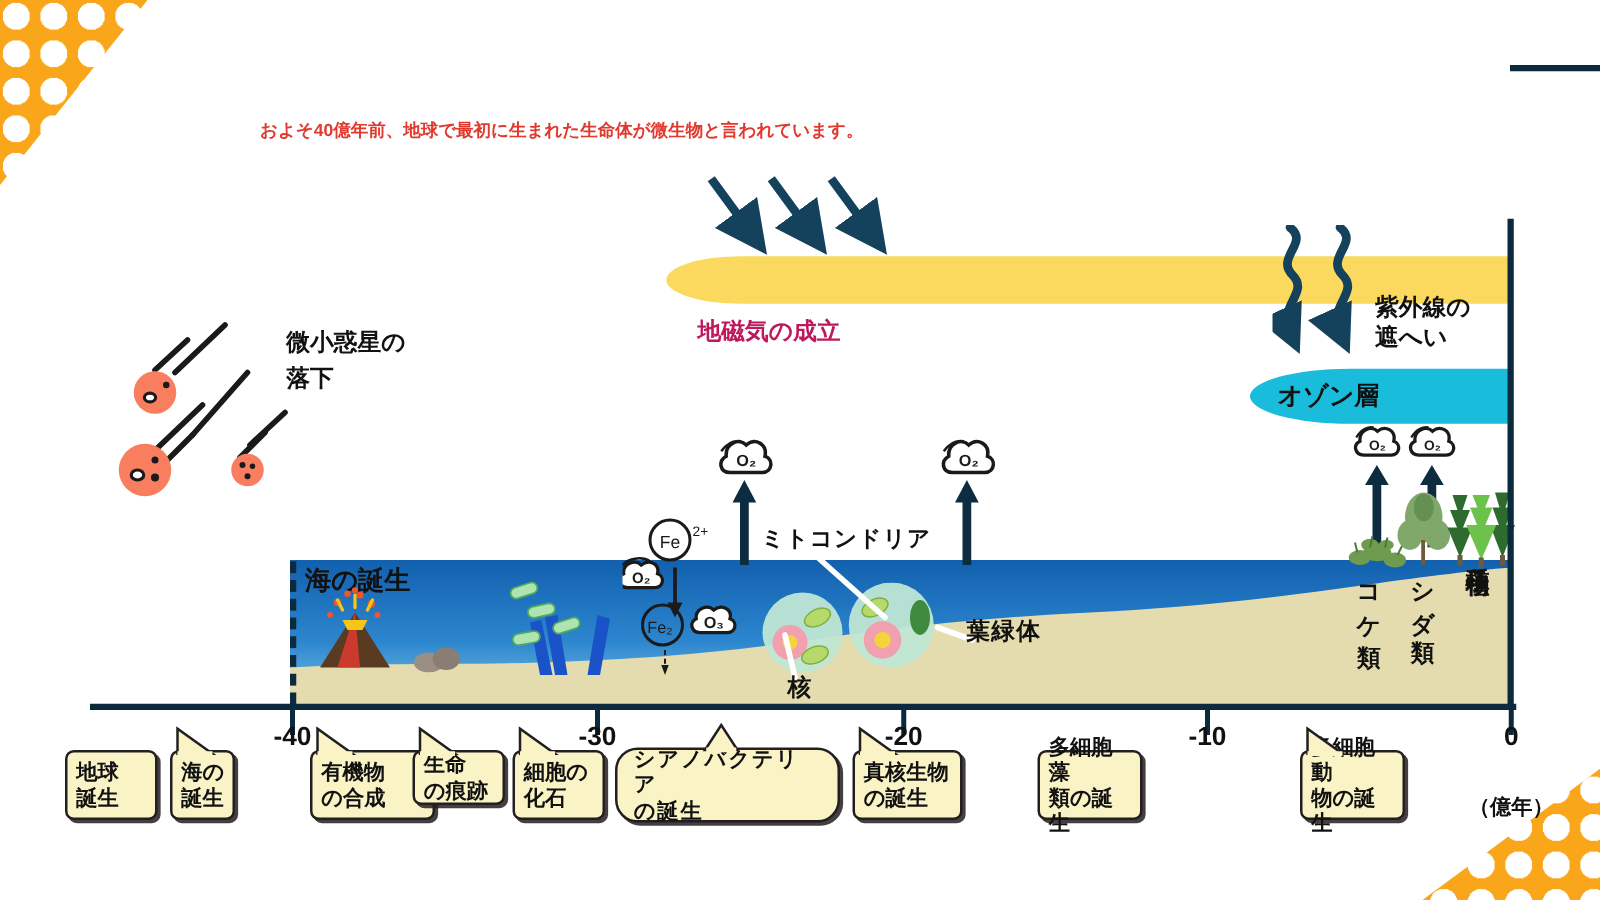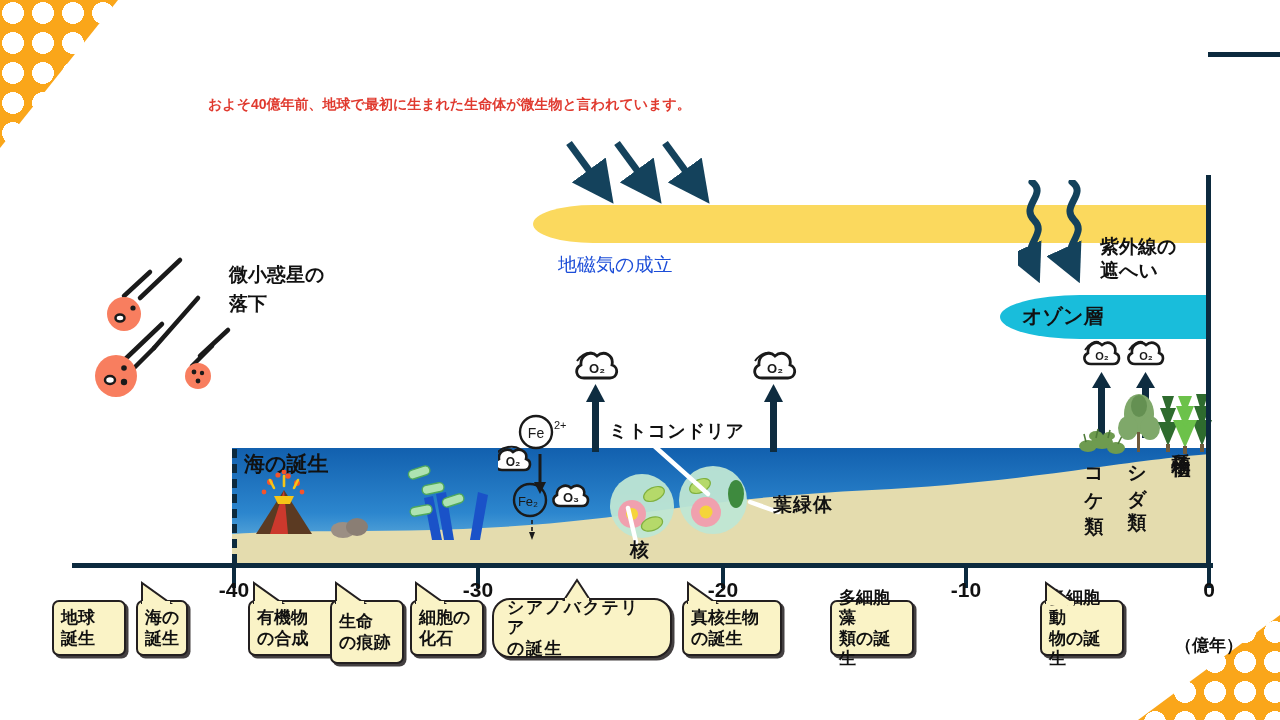--- a/index.html
+++ b/index.html
@@ -75,21 +75,21 @@
   
   #ocean { left: 232px; top: 448px; width: 978px; height: 118px; }
 
   
   .mag-band {
     left: 533px; top: 205px; width: 677px; height: 38px;
     background: #FBD95E;
     border-radius: 60px 0 0 60px / 19px 0 0 19px;
   }
   .mag-lbl {
-    left: 558px; top: 252px; font-size: 19px; font-weight: normal; color: #1d4ed8;
+    left: 558px; top: 252px; font-size: 19px; font-weight: bold; color: #be185d;
     white-space: nowrap;
   }
   .charged-lbl {
     left: 735px; top: 172px; font-size: 19px; font-weight: bold; color: #111;
     white-space: nowrap;
   }
 
   
   .ozone-band {
     left: 1000px; top: 295px; width: 210px; height: 44px;
@@ -465,21 +465,21 @@
           <path d="M2,22 L30,22" stroke="#FAF3C6" stroke-width="4"></path>
         </svg>
         <div class="callout" style="width: 100px; height: 56px; display: flex; align-items: center; font-family: Liberation Serif, serif;">有機物
 の合成</div>
       </div>
       <div class="abs" style="left: 330px; top: 600px; width: 74px;">
         <svg width="34" height="24" viewBox="0 0 34 24" class="abs" style="left: 4px; top: -19px;">
           <path d="M2,22 L2,2 L30,22 Z" fill="#FAF3C6" stroke="#231f20" stroke-width="2"></path>
           <path d="M2,22 L30,22" stroke="#FAF3C6" stroke-width="4"></path>
         </svg>
-        <div class="callout" style="width: 74px; height: 64px; display: flex; align-items: center;">生命
+        <div class="callout" style="width: 74px; height: 44px; display: flex; align-items: center;">生命
 の痕跡</div>
       </div>
       <div class="abs" style="left: 410px; top: 600px; width: 74px;">
         <svg width="34" height="24" viewBox="0 0 34 24" class="abs" style="left: 4px; top: -19px;">
           <path d="M2,22 L2,2 L30,22 Z" fill="#FAF3C6" stroke="#231f20" stroke-width="2"></path>
           <path d="M2,22 L30,22" stroke="#FAF3C6" stroke-width="4"></path>
         </svg>
         <div class="callout" style="width: 74px; height: 56px; display: flex; align-items: center;">細胞の
 化石</div>
       </div>
@@ -489,21 +489,21 @@
           <path d="M5,22 L29,22" stroke="#FAF3C6" stroke-width="4"></path>
         </svg>
         <div class="callout pill" style="width: 180px; height: 60px; display: flex; align-items: center;">シアノバクテリア
 の誕生</div>
       </div>
       <div class="abs" style="left: 682px; top: 600px; width: 80px;">
         <svg width="34" height="24" viewBox="0 0 34 24" class="abs" style="left: 4px; top: -19px;">
           <path d="M2,22 L2,2 L30,22 Z" fill="#FAF3C6" stroke="#231f20" stroke-width="2"></path>
           <path d="M2,22 L30,22" stroke="#FAF3C6" stroke-width="4"></path>
         </svg>
-        <div class="callout" style="width: 100px; height: 56px; display: flex; align-items: center;">真核生物
+        <div class="callout" style="width: 88px; height: 56px; display: flex; align-items: center;">真核生物
 の誕生</div>
       </div>
       <div class="abs" style="left: 830px; top: 600px; width: 84px;">
         <div class="callout" style="width: 84px; height: 56px; display: flex; align-items: center;">多細胞藻
 類の誕生</div>
       </div>
       <div class="abs" style="left: 1040px; top: 600px; width: 84px;">
         <svg width="34" height="24" viewBox="0 0 34 24" class="abs" style="left: 4px; top: -19px;">
           <path d="M2,22 L2,2 L30,22 Z" fill="#FAF3C6" stroke="#231f20" stroke-width="2"></path>
           <path d="M2,22 L30,22" stroke="#FAF3C6" stroke-width="4"></path>

